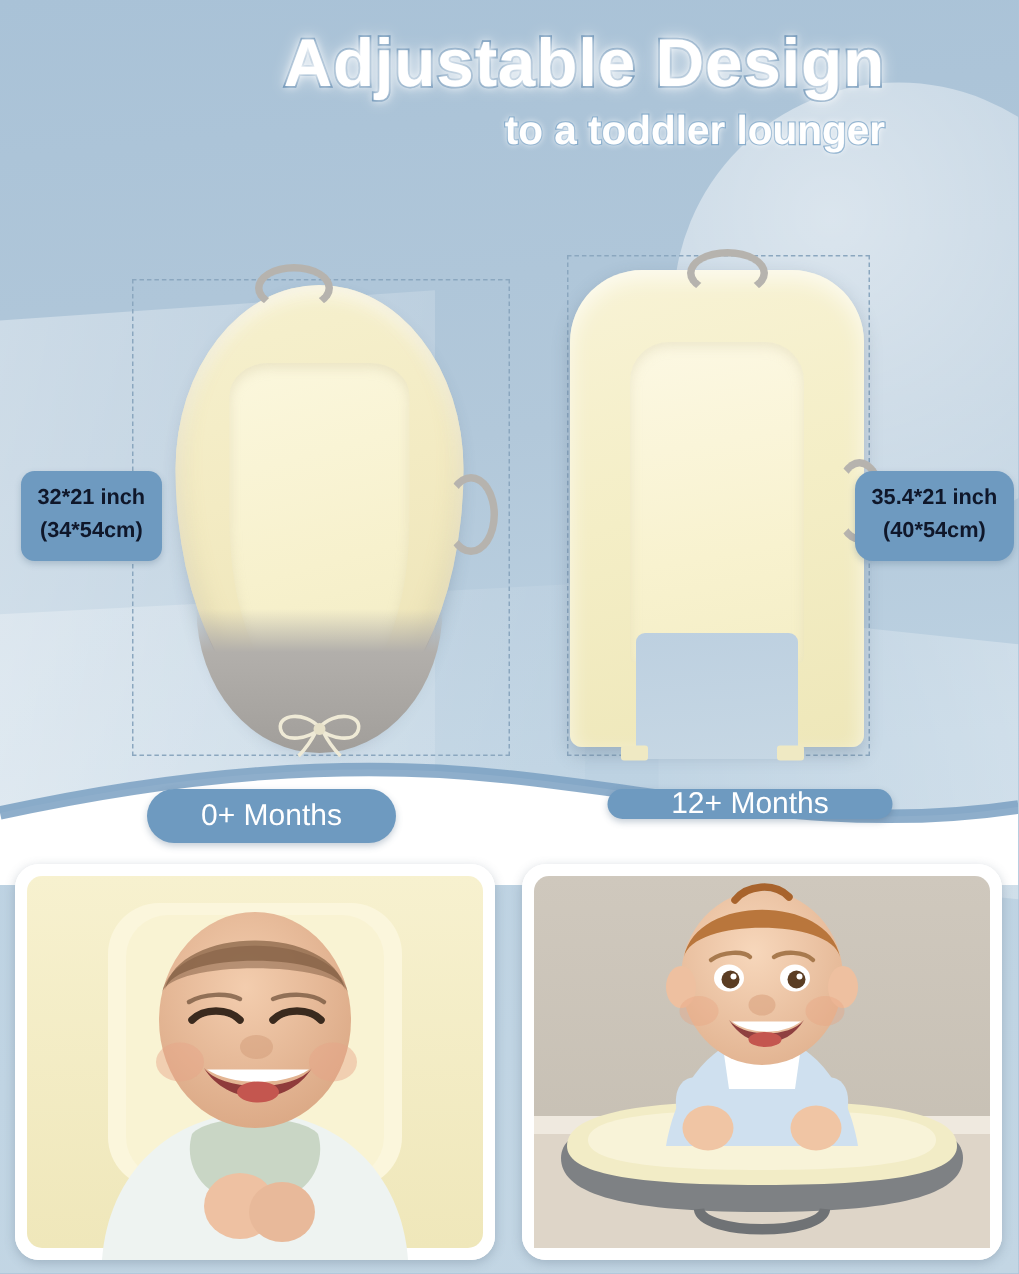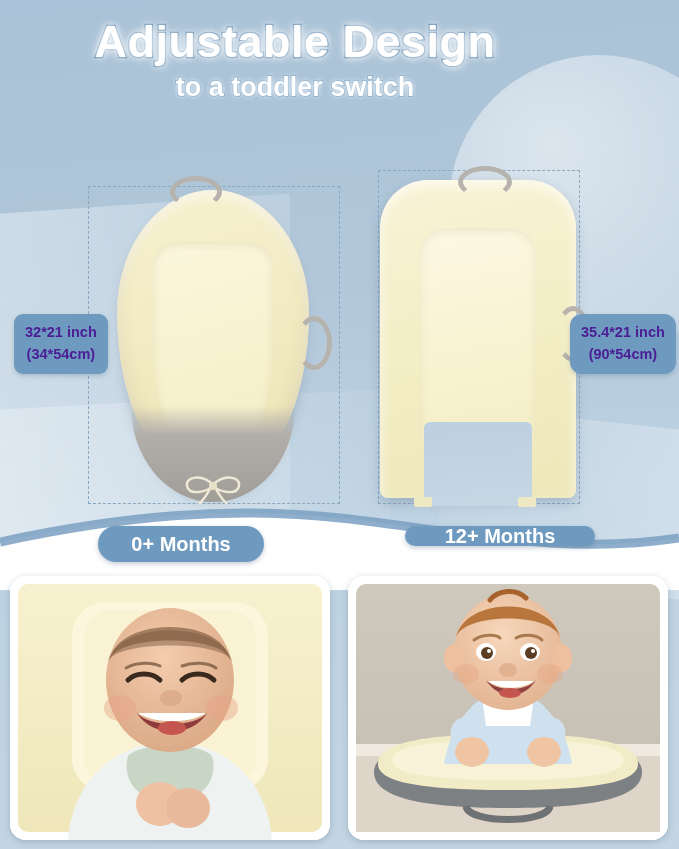--- a/index.html
+++ b/index.html
@@ -24,21 +24,21 @@
     position:absolute;pointer-events:none;
     background:linear-gradient(100deg,rgba(255,255,255,.40),rgba(255,255,255,.12));
   }
   #band-left{left:-40px;top:205px;width:330px;height:360px;transform:skewY(-4deg);}
   #band-lower{left:-30px;top:400px;width:420px;height:180px;transform:skewY(-3deg);
               background:linear-gradient(100deg,rgba(255,255,255,.30),rgba(255,255,255,.05));}
   #band-right{right:-60px;top:420px;width:300px;height:170px;transform:skewY(6deg);
               background:linear-gradient(260deg,rgba(255,255,255,.35),rgba(255,255,255,.05));}
 
   
-  #heading-block{position:absolute;left:0;top:18px;width:590px;text-align:center;}
+  #heading-block{position:absolute;left:0;top:18px;width:590px;text-align:right;}
   #main-title{
     font-size:45px;font-weight:bold;color:#ffffff;letter-spacing:.5px;line-height:1.06;
     -webkit-text-stroke:2.4px #4f7ea8;
     paint-order:stroke fill;
     text-shadow:0 0 6px rgba(255,255,255,.95),0 0 12px rgba(255,255,255,.75);
   }
   #subtitle{
     margin-top:6px;font-size:27px;font-weight:bold;color:#ffffff;line-height:1.16;
     -webkit-text-stroke:1.6px #6d9ac0;
     paint-order:stroke fill;
@@ -46,21 +46,21 @@
   }
 
   
   .dash-box{position:absolute;border:1px dashed #8ba7bf;pointer-events:none;}
   #dash-left{left:88px;top:186px;width:250px;height:316px;}
   #dash-right{left:378px;top:170px;width:200px;height:332px;}
 
   
   .size-badge{
     position:absolute;background:#6e9ac0;border-radius:9px;
-    padding:8px 11px;color:#4c1d95;font-size:14.5px;font-weight:bold;
+    padding:8px 11px;color:#0f172a;font-size:14.5px;font-weight:bold;
     line-height:1.5;text-align:center;box-shadow:0 2px 4px rgba(60,90,120,.25);
   }
   #badge-size-left{left:14px;top:314px;}
   #badge-size-right{left:570px;top:314px;border-radius:12px;}
 
   
   .lounger{position:absolute;}
 
   
   #lounger-baby{left:105px;top:182px;width:215px;height:330px;}
@@ -120,21 +120,21 @@
   #handle-baby-side{left:296px;top:316px;width:26px;height:44px;border-left-color:transparent;}
   #handle-tod-top{left:458px;top:166px;width:44px;height:22px;border-bottom-color:transparent;}
   #handle-tod-side{left:556px;top:306px;width:24px;height:46px;border-left-color:transparent;}
 
   
   #wave-band{position:absolute;left:0;top:498px;width:679px;height:92px;overflow:hidden;}
 
   
   .month-badge{
     position:absolute;background:#6e9ac0;border-radius:20px;
-    color:#ffffff;font-size:20px;font-weight:bold;
+    color:#ffffff;font-size:20px;font-weight:normal;
     display:flex;align-items:center;justify-content:center;
     box-shadow:0 2px 5px rgba(60,90,120,.30);
   }
   #badge-months-baby{left:98px;top:526px;width:166px;height:36px;}
   #badge-months-toddler{left:405px;top:526px;width:190px;height:20px;}
 
   
   .photo{
     position:absolute;border-radius:16px;overflow:hidden;
     box-shadow:0 2px 7px rgba(80,100,120,.30);
@@ -153,21 +153,21 @@
 <div id="infographic">
 
   <div class="bg-circle" id="circle-big"></div>
   <div class="bg-band" id="band-left"></div>
   <div class="bg-band" id="band-lower"></div>
   <div class="bg-band" id="band-right"></div>
 
   <div id="heading-block">
     <div id="main-title">Adjustable Design</div>
     <div id="subtitle">
-      <div>to a toddler switch</div>
+      <div>to a toddler lounger</div>
     </div>
   </div>
 
   <div class="dash-box" id="dash-left"></div>
   <div class="dash-box" id="dash-right"></div>
 
   <div class="lounger" id="lounger-baby">
     <div id="baby-outer"></div>
     <div id="baby-rim"></div>
     <div id="baby-inner"></div>
@@ -194,21 +194,21 @@
   </div>
   <div class="handle" id="handle-tod-top"></div>
   <div class="handle" id="handle-tod-side"></div>
 
   <div class="size-badge" id="badge-size-left">
     <div>32*21 inch</div>
     <div>(34*54cm)</div>
   </div>
   <div class="size-badge" id="badge-size-right">
     <div>35.4*21 inch</div>
-    <div>(90*54cm)</div>
+    <div>(40*54cm)</div>
   </div>
 
   <div id="wave-band">
     <svg width="679" height="92" viewBox="0 0 679 92" preserveAspectRatio="none">
       <path d="M0 44 C120 18, 230 8, 340 20 C460 33, 560 58, 679 40 L679 92 L0 92 Z" fill="#ffffff"></path>
       <path d="M0 44 C120 18, 230 8, 340 20 C460 33, 560 58, 679 40" fill="none" stroke="#7aa0c2" stroke-width="9" opacity=".85"></path>
       <path d="M0 62 C120 40, 230 30, 340 42 C460 55, 560 78, 679 60 L679 92 L0 92 Z" fill="#ffffff"></path>
     </svg>
   </div>
 

